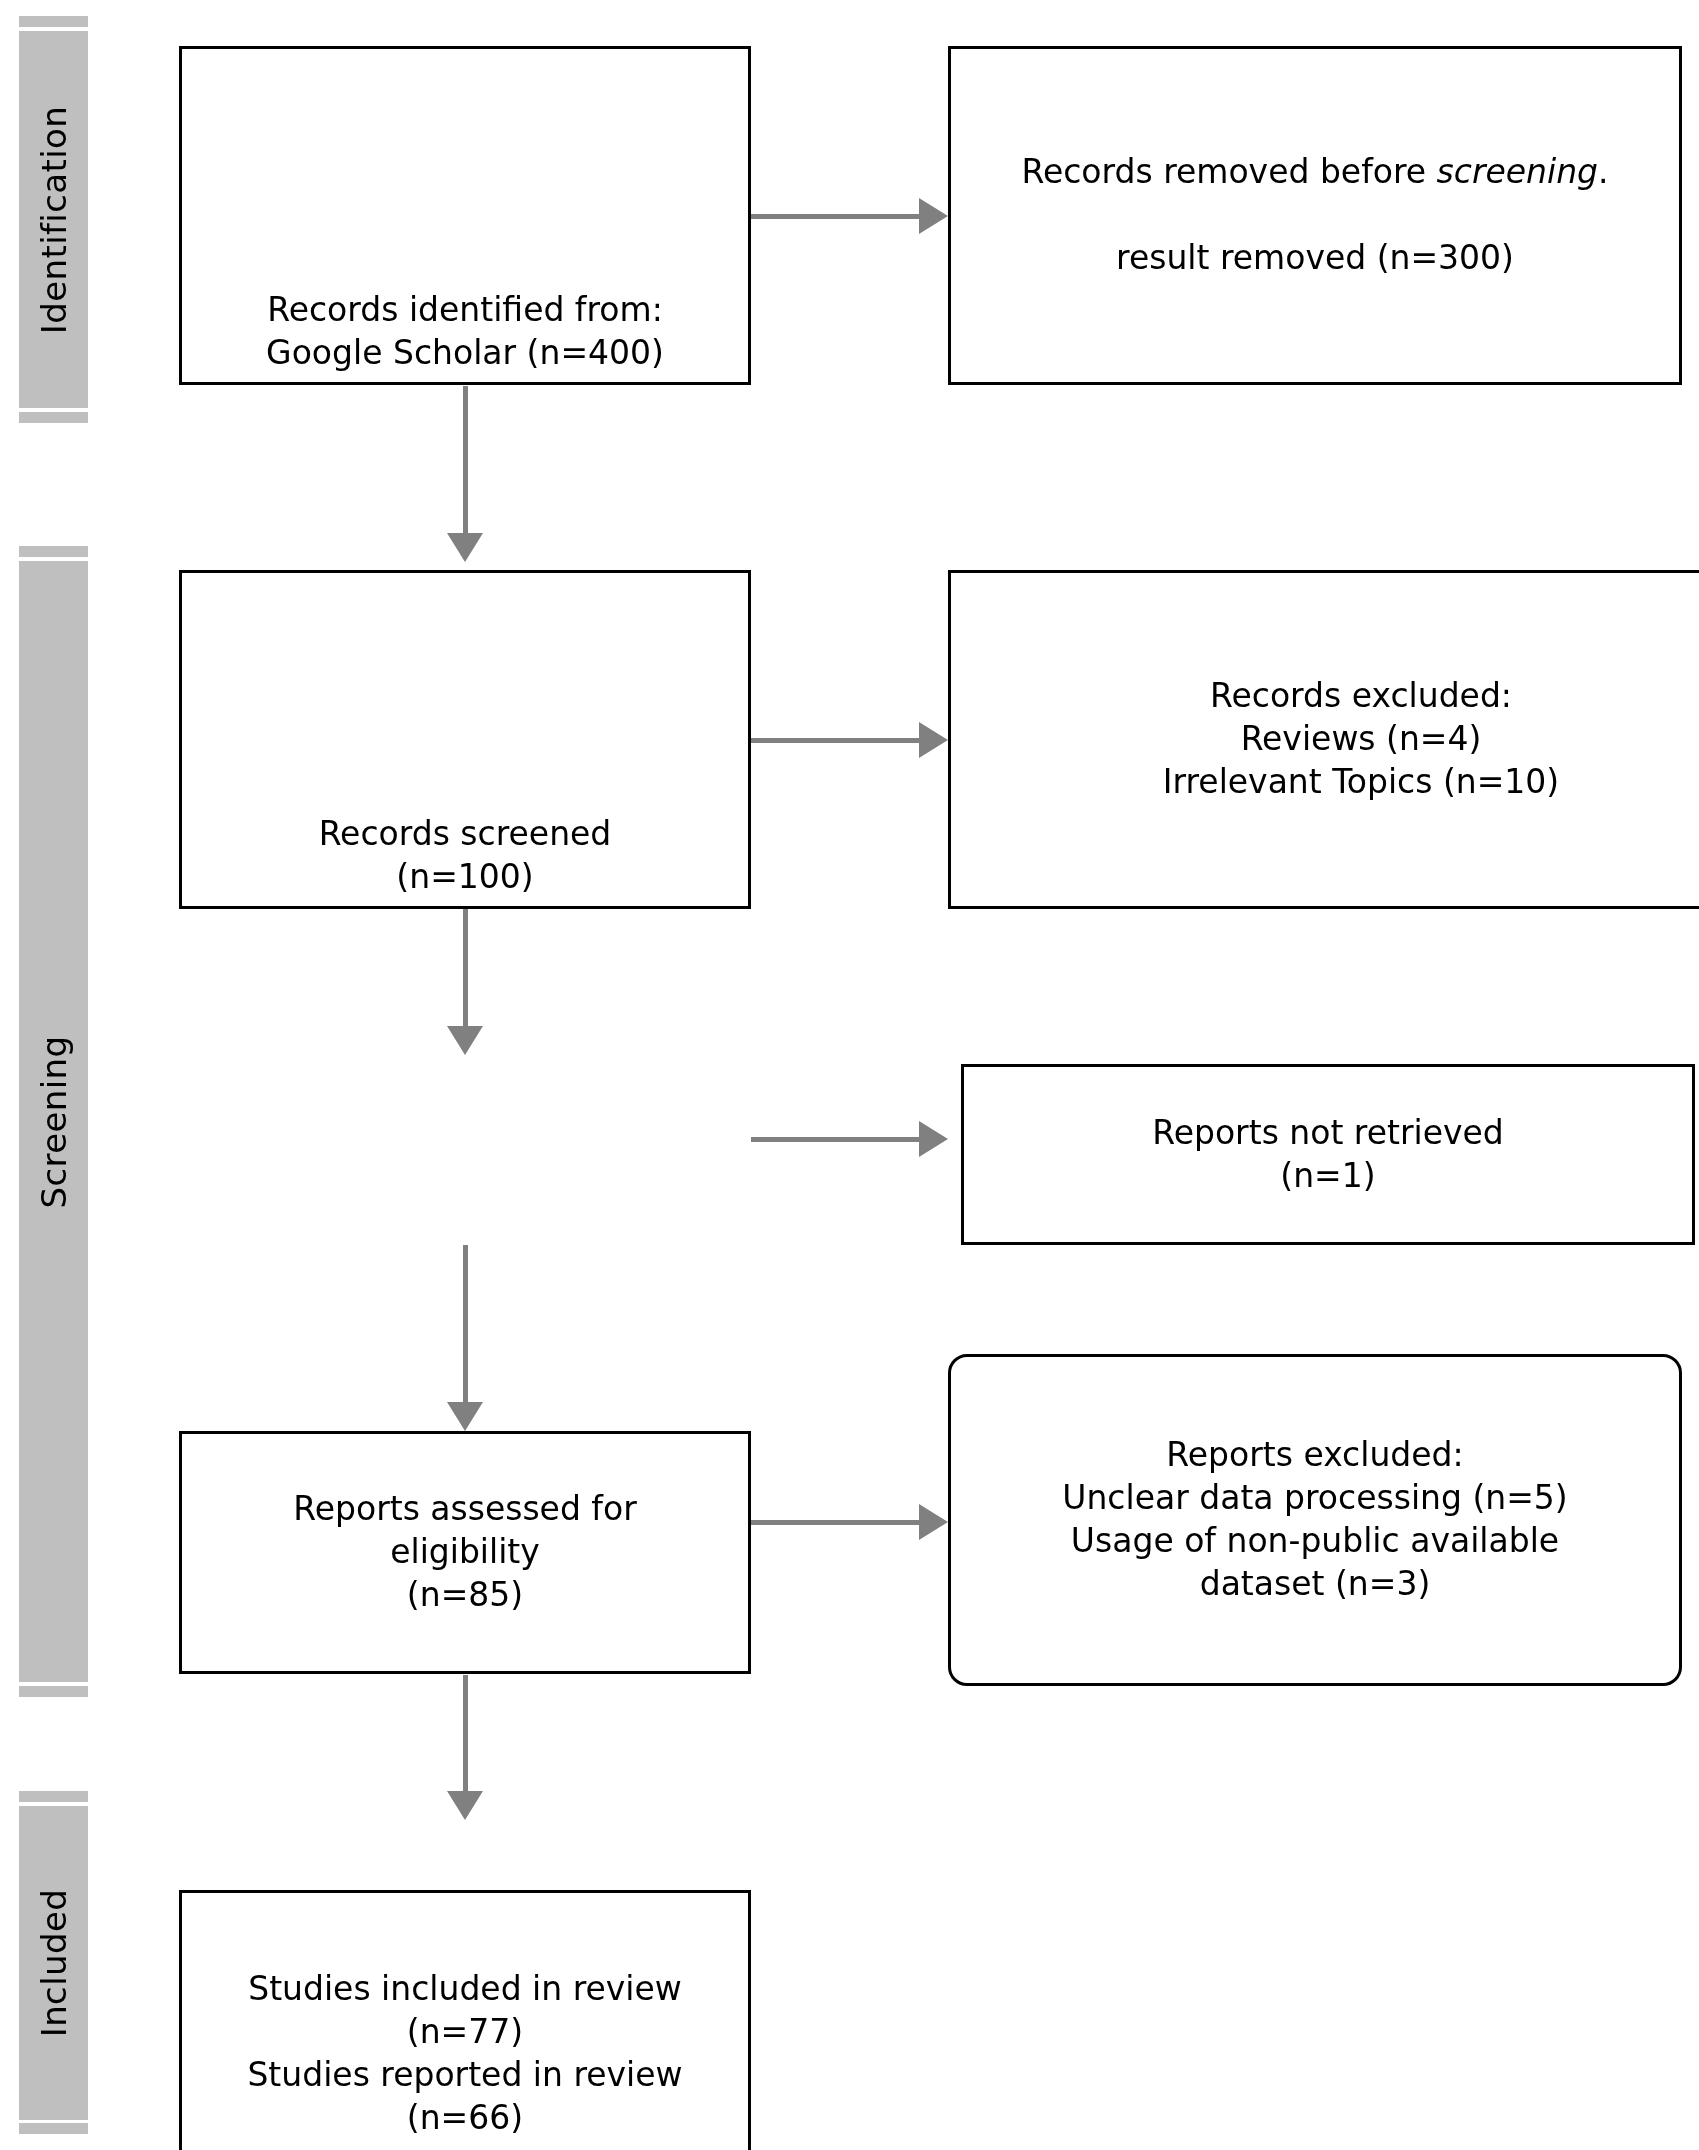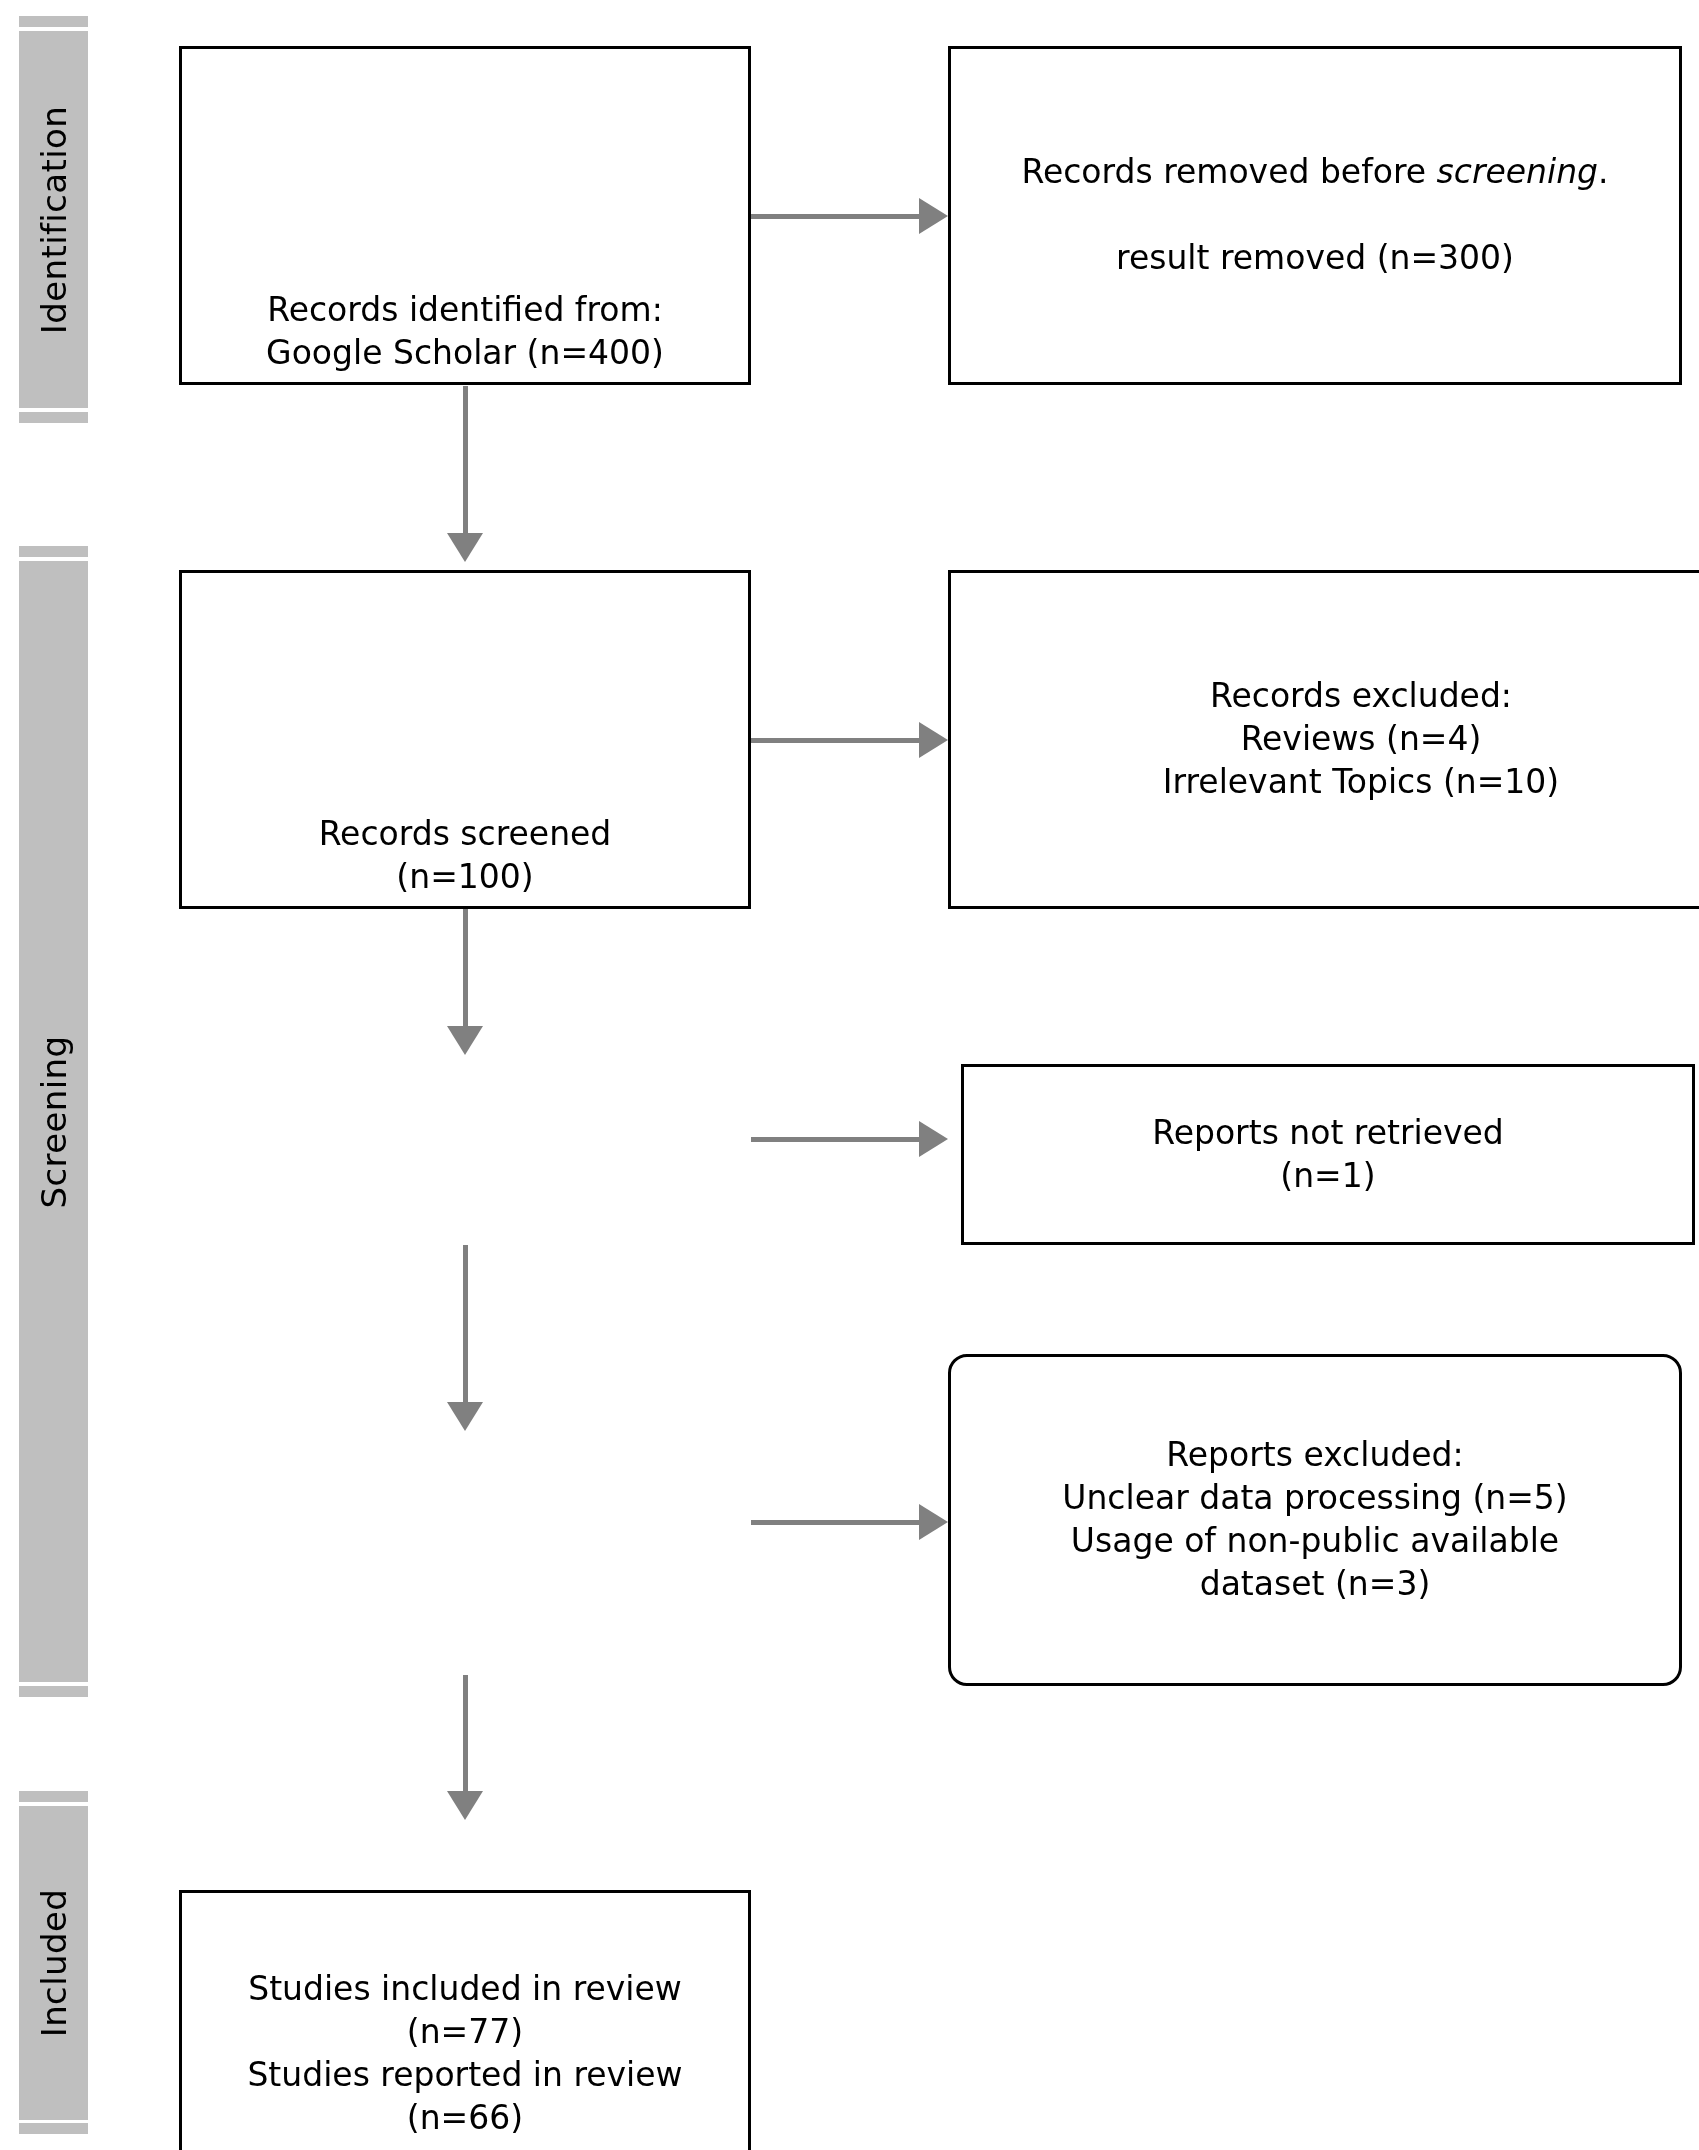--- a/index.html
+++ b/index.html
@@ -150,20 +150,23 @@
   <div class="node-box" style="left:948px; top:1064px; width:734px; height:181px;margin-left:13px;">
     <div class="node-text"><span>Reports not retrieved</span><br><span>(n=1)</span></div>
   </div>
 
   <div class="conn-h" style="left:751px; top:1137px; width:179px;"></div>
   <div class="arrow-right" style="left:919px; top:1121px;"></div>
 
   <div class="conn-v" style="left:463px; top:1245px; height:170px;"></div>
   <div class="arrow-down" style="left:447px; top:1402px;"></div>
 
+  <div class="node-box" style="left:179px; top:1431px; width:572px; height:243px;">
+    <div class="node-text"><span>Reports assessed for</span><br><span>eligibility</span><br><span>(n=85)</span></div>
+  </div>
 
   <div class="node-box" style="left:948px; top:1354px; width:734px; height:332px;border-radius:19px;">
     <div class="node-text"><span>Reports excluded:</span><br><span>Unclear data processing (n=5)</span><br><span>Usage of non-public available</span><br><span>dataset (n=3)</span></div>
   </div>
 
   <div class="conn-h" style="left:751px; top:1520px; width:179px;"></div>
   <div class="arrow-right" style="left:919px; top:1504px;"></div>
 
   <div class="conn-v" style="left:463px; top:1675px; height:129px;"></div>
   <div class="arrow-down" style="left:447px; top:1791px;"></div>

